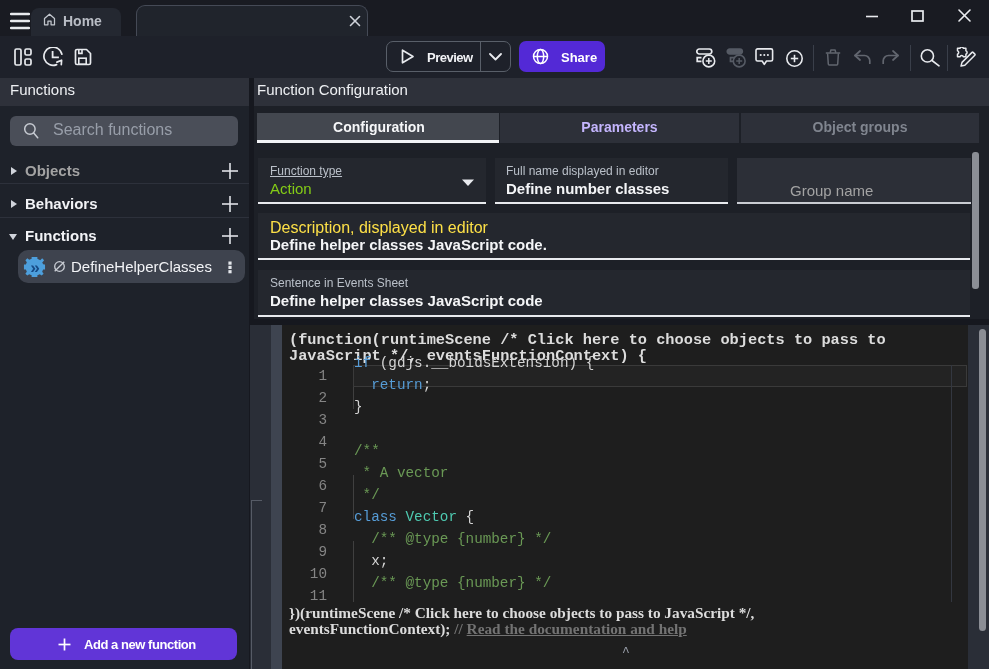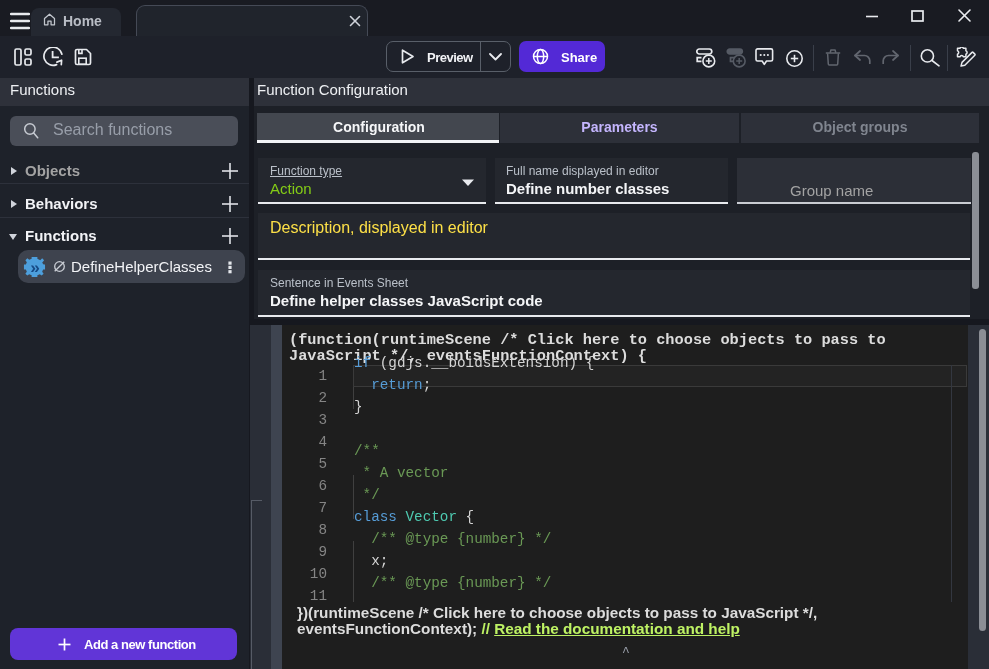--- a/index.html
+++ b/index.html
@@ -255,20 +255,21 @@
   <div class="abs" style="left:506px;top:164px;font-size:12px;color:#bac0c9;">Full name displayed in editor</div>
   <div class="abs" style="left:506px;top:180px;font-size:15px;font-weight:bold;color:#f4f5f7;">Define number classes</div>
 
   <div class="abs" style="left:737px;top:158px;width:234px;height:46px;background:#2c2f37;"></div>
   <div class="abs" style="left:737px;top:202px;width:234px;height:2px;background:#c9ccd2;"></div>
   <div class="abs" style="left:790px;top:173px;font-size:15px;color:#a3a3a3;margin-top:9px;">Group name</div>
 
   <div class="abs" style="left:258px;top:213px;width:712px;height:46px;background:#24272e;"></div>
   <div class="abs" style="left:258px;top:258px;width:712px;height:2px;background:#e8eaee;"></div>
   <div class="abs" style="left:270px;top:219px;font-size:16px;color:#fde047;">Description, displayed in editor</div>
+  <div class="abs" style="left:270px;top:236px;font-size:15px;font-weight:bold;color:#f4f5f7;">Define helper classes JavaScript code.</div>
 
   <div class="abs" style="left:258px;top:270px;width:712px;height:46px;background:#24272e;"></div>
   <div class="abs" style="left:258px;top:315px;width:712px;height:2px;background:#e8eaee;"></div>
   <div class="abs" style="left:270px;top:276px;font-size:12px;color:#bac0c9;">Sentence in Events Sheet</div>
   <div class="abs" style="left:270px;top:292px;font-size:15px;font-weight:bold;color:#f4f5f7;">Define helper classes JavaScript code</div>
 
   <div class="abs" style="left:972px;top:152px;width:7px;height:137px;background:#8b8e95;border-radius:3px;"></div>
 
   <div class="abs" style="left:249px;top:319px;width:740px;height:6px;background:#16181f;"></div>
   <div class="abs" style="left:250px;top:325px;width:739px;height:344px;background:#2a2e37;"></div>
@@ -305,22 +306,22 @@
 <span style="color:#6a9955"> * A vector</span>
 <span style="color:#6a9955"> */</span>
 <span style="color:#569cd6">class</span> <span style="color:#4ec9b0">Vector</span> {
   <span style="color:#6a9955">/** @type {number} */</span>
   x;
   <span style="color:#6a9955">/** @type {number} */</span></div>
 
   <div class="abs" style="left:951px;top:365px;width:1px;height:237px;background:#333740;"></div>
 
   <div class="abs" style="left:282px;top:602px;width:686px;height:36px;background:#1e1e1e;"></div>
-  <div class="abs" style="left:289px;top:605px;font-family:Liberation Sans, sans-serif;font-size:15.3px;font-weight:bold;color:#dcdcdc;line-height:16px;white-space:pre;margin-left:8px;">})(runtimeScene /* Click here to choose objects to pass to JavaScript */,
-eventsFunctionContext); <span style="color:#bef264">// <span style="text-decoration:underline">Read the documentation and help</span></span></div>
+  <div class="abs" style="left:289px;top:605px;font-family:Liberation Serif, serif;font-size:15.3px;font-weight:bold;color:#dcdcdc;line-height:16px;white-space:pre;">})(runtimeScene /* Click here to choose objects to pass to JavaScript */,
+eventsFunctionContext); <span style="color:#737373">// <span style="text-decoration:underline">Read the documentation and help</span></span></div>
 
   <div class="abs" style="left:622px;top:645px;font-family:'Liberation Mono',monospace;font-size:13px;color:#9aa0ab;">^</div>
 
   <div class="abs" style="left:251px;top:500px;width:11px;height:1px;background:#565b66;"></div>
   <div class="abs" style="left:251px;top:500px;width:1px;height:169px;background:#565b66;"></div>
 
   <div class="abs" style="left:979px;top:329px;width:7px;height:302px;background:#8b8e95;border-radius:4px;"></div>
 
 </div>
 

